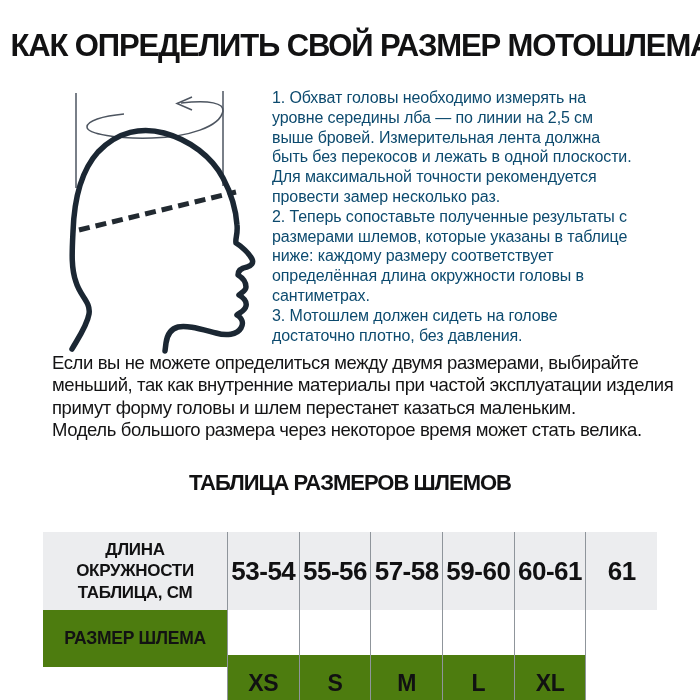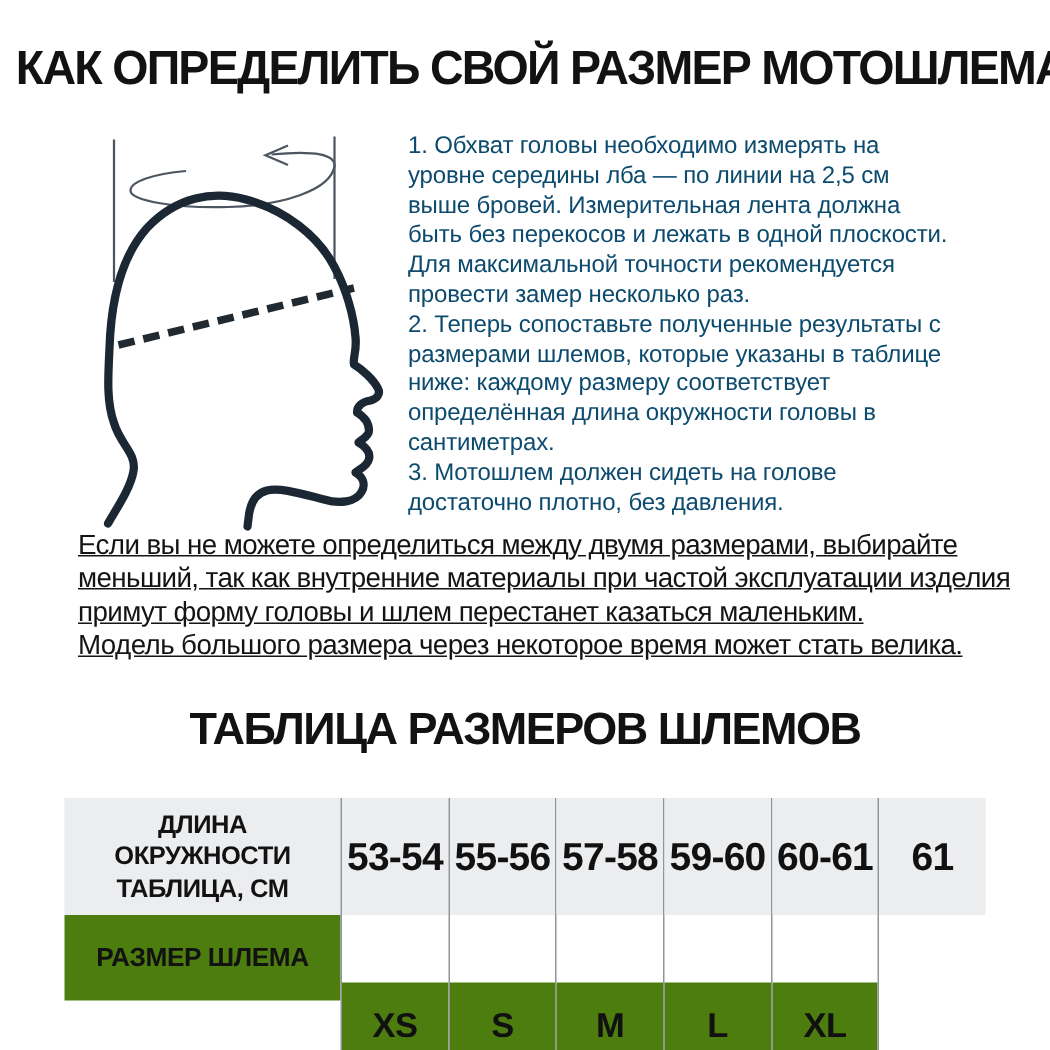--- a/index.html
+++ b/index.html
@@ -23,25 +23,25 @@
     position:absolute; left:272px; top:88px; width:424px;
     font-size:16px; line-height:19.8px; letter-spacing:-0.1px;
     color:#0c4a6e;
   }
   .instructions p { white-space:pre-line; }
   .note {
     position:absolute; left:52px; top:352px; width:630px;
     font-size:18.5px; line-height:22.4px; letter-spacing:-0.4px;
     color:#141415;
   }
-  .note p { white-space:pre-line;text-decoration:underline; }
+  .note p { white-space:pre-line; }
   .table-title {
     position:absolute; top:470px; left:0; width:700px;
     text-align:center;
-    font-size:30px; font-weight:700; letter-spacing:-1px;
+    font-size:22px; font-weight:700; letter-spacing:-1px;
     color:#121213;
   }
   .size-table {
     position:absolute; left:43px; top:532px; width:614px;
     display:flex;
   }
   .col { display:flex; flex-direction:column; }
   .col-label { width:184px; }
   .col-data { flex:1; border-left:1.5px solid #8f959b; }
   .cell-top {

